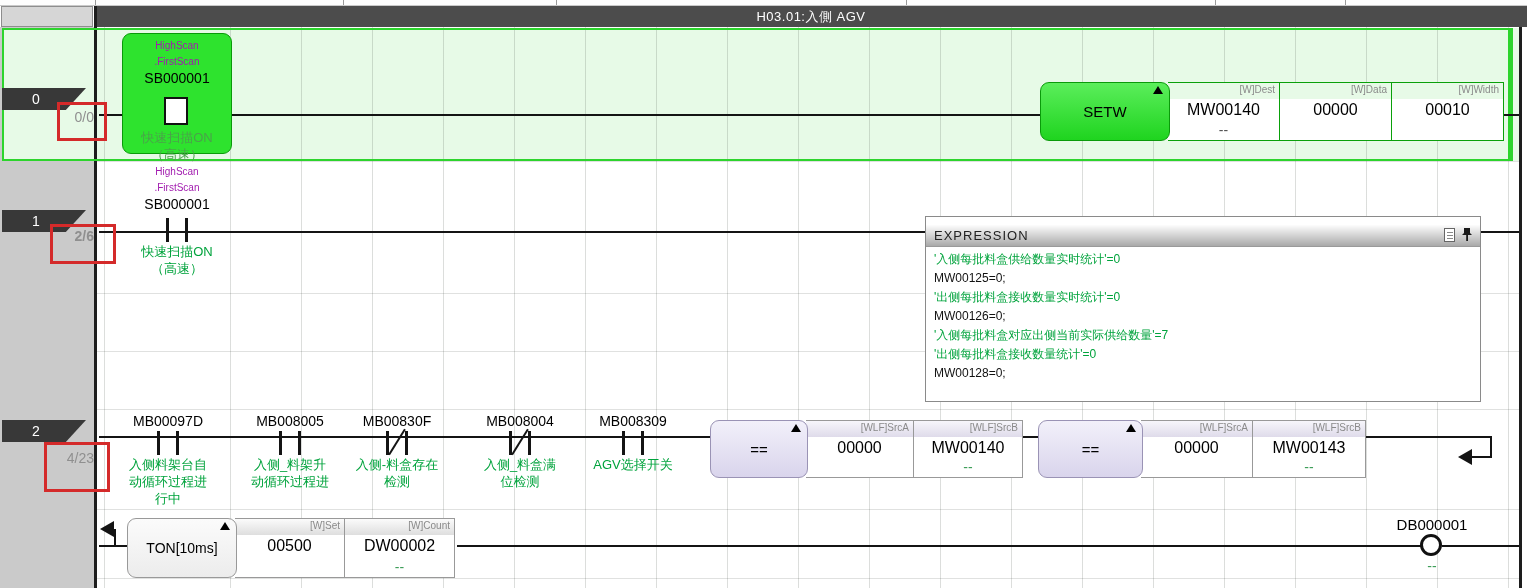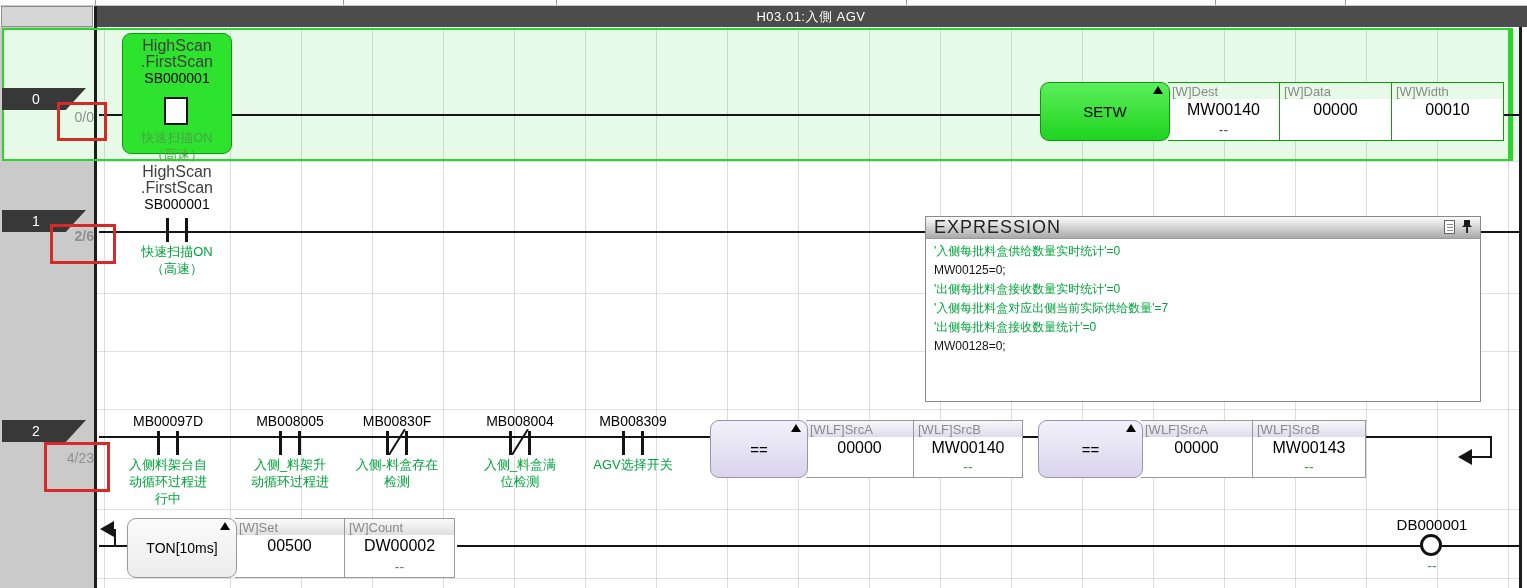--- a/index.html
+++ b/index.html
@@ -30,48 +30,48 @@
        text-align:center;padding-right:16px;box-sizing:border-box;
        clip-path:polygon(0 0,100% 0,76% 100%,0 100%);}
   .step{left:36px;width:58px;color:#8f8f8f;font-size:14px;text-align:right;}
   .redbox{border:3px solid #d42a2a;z-index:60;}
   
   .wire{background:#141414;height:2px;z-index:4;}
   .vwire{background:#141414;width:2px;z-index:4;}
   
   .contact{width:132px;text-align:center;z-index:10;}
   .dev{font-size:14px;color:#000;line-height:17px;}
-  .olbl{font-size:16px;color:#404040;line-height:16px;}
+  .olbl{font-size:10px;color:#a21caf;line-height:16px;}
   .sym{position:relative;height:26px;}
   .bar{position:absolute;top:1px;width:3px;height:24px;background:#141414;}
   .bar.l{left:calc(50% - 11px);} .bar.r{left:calc(50% + 8px);}
   .slash{position:absolute;left:calc(50% - 15px);top:11px;width:30px;height:2px;background:#141414;transform:rotate(-58deg);}
   .whitebox{position:absolute;left:calc(50% - 13px);top:-2px;width:24px;height:28px;background:#fff;border:2px solid #111;box-sizing:border-box;}
   .cmt{font-size:13px;color:#00a33c;line-height:17px;}
   .cmtdim{font-size:13px;color:#4aa34a;line-height:17px;}
   
   .iblock{display:flex;align-items:stretch;z-index:12;}
   .ilabel{position:relative;border:1px solid #999;border-radius:9px;display:flex;align-items:center;justify-content:center;
           font-size:15px;color:#000;margin-right:-2px;z-index:2;box-sizing:border-box;}
   .ilabel.green{background:linear-gradient(#5bee5b,#1fd41f);border-color:#0a9a0a;}
   .ilabel.lav{background:linear-gradient(#f2f0fa,#d9d4ec);border-color:#9a93b5;}
   .ilabel.gray{background:linear-gradient(#fbfbfb,#ececec);border-color:#999;}
   .tri{position:absolute;top:3px;right:6px;width:0;height:0;border-left:5px solid transparent;border-right:5px solid transparent;border-bottom:8px solid #000;}
   .icol{border:1px solid #999;border-left:none;background:#fff;box-sizing:border-box;display:flex;flex-direction:column;}
   .iblock.greenb .icol{border-color:#0aa00a;}
-  .ihead{font-size:13px;color:#8a8a8a;padding:1px 4px 0;height:16px;box-sizing:border-box;text-align:left;
+  .ihead{font-size:10px;color:#8a8a8a;padding:1px 4px 0;height:16px;box-sizing:border-box;text-align:right;
          background:linear-gradient(#fbfbfb,#dedede);}
   .iblock.greenb .ihead{background:#e7fae7;}
   .iblock.lavb .ihead{background:linear-gradient(#f7f6fb,#dfdbea);}
   .ival{font-size:16px;color:#000;text-align:center;margin-top:2px;}
   .isub{font-size:14px;color:#3f9e5a;text-align:center;margin-top:auto;padding-bottom:2px;}
   
   .expr{left:925px;top:216px;width:556px;height:186px;background:#fff;border:1px solid #8a8a8a;box-sizing:border-box;z-index:20;}
   .exprHead{position:relative;height:21px;background:linear-gradient(#fdfdfd,#a9a9a9);border-bottom:1px solid #9a9a9a;
-            font-size:18px;color:#222;line-height:21px;padding-left:8px;letter-spacing:1px;}
+            font-size:13px;color:#222;line-height:21px;padding-left:8px;letter-spacing:1px;margin-top:8px;}
   .exprBody{padding:3px 8px;}
   .ln{font-size:12px;line-height:19px;white-space:nowrap;}
   .ln.g{color:#00a33c;} .ln.b{color:#111;}
   .docicon{position:absolute;right:25px;top:3px;width:11px;height:14px;background:#fff;border:1px solid #666;box-sizing:border-box;
            background-image:repeating-linear-gradient(#888 0 1px,transparent 1px 3px);background-size:6px 8px;background-position:2px 3px;background-repeat:no-repeat;}
   .pinicon{position:absolute;right:6px;top:2px;}
   
   .coilc{left:1420px;top:534px;width:22px;height:22px;border:3px solid #111;border-radius:50%;background:#fff;box-sizing:border-box;z-index:10;}
   .coillbl{left:1362px;top:516px;width:140px;text-align:center;font-size:15px;color:#000;z-index:10;}
   .coilsub{left:1362px;top:558px;width:140px;text-align:center;font-size:14px;color:#3f9e5a;z-index:10;}
@@ -176,20 +176,21 @@
       <div class="docicon"></div>
       <svg class="pinicon" width="14" height="16" viewBox="0 0 14 16">
         <path d="M4 1h6v5l2 2H2l2-2z" fill="#1a1a1a"></path>
         <rect x="6.2" y="8" width="1.8" height="6" fill="#1a1a1a"></rect>
       </svg>
     </div>
     <div class="exprBody">
       <div class="ln g">'入侧每批料盒供给数量实时统计'=0</div>
       <div class="ln b">MW00125=0;</div>
       <div class="ln g">'出侧每批料盒接收数量实时统计'=0</div>
+      <div class="ln b">MW00126=0;</div>
       <div class="ln g">'入侧每批料盒对应出侧当前实际供给数量'=7</div>
       <div class="ln g">'出侧每批料盒接收数量统计'=0</div>
       <div class="ln b">MW00128=0;</div>
     </div>
   </div>
 
   <div class="abs wire" style="left:99px;top:436px;width:611px;"></div>
   <div class="abs wire" style="left:1023px;top:436px;width:17px;"></div>
   <div class="abs wire" style="left:1366px;top:436px;width:126px;"></div>
   <div class="abs vwire" style="left:1490px;top:436px;height:22px;"></div>

